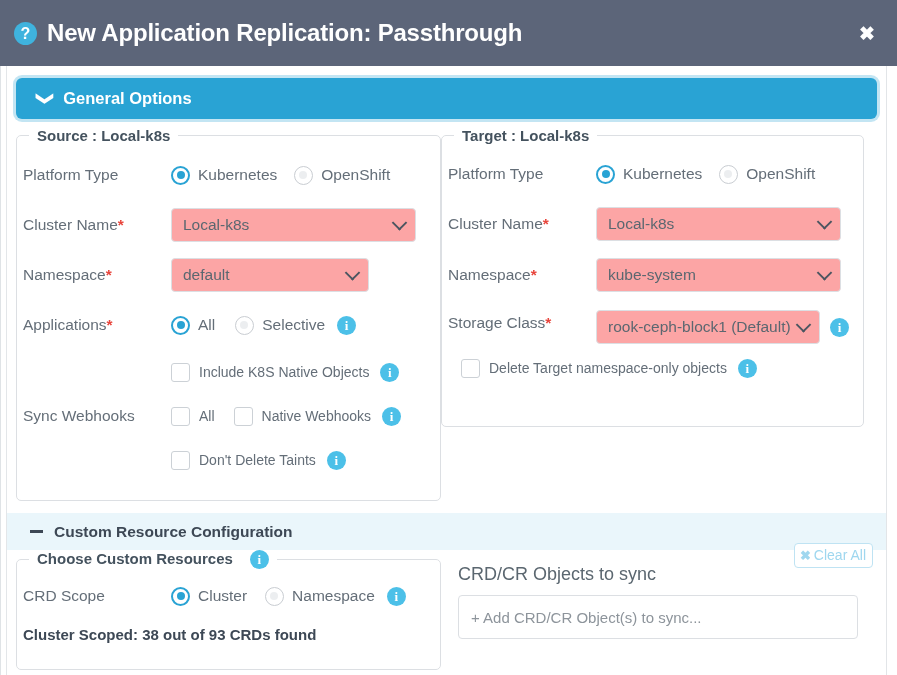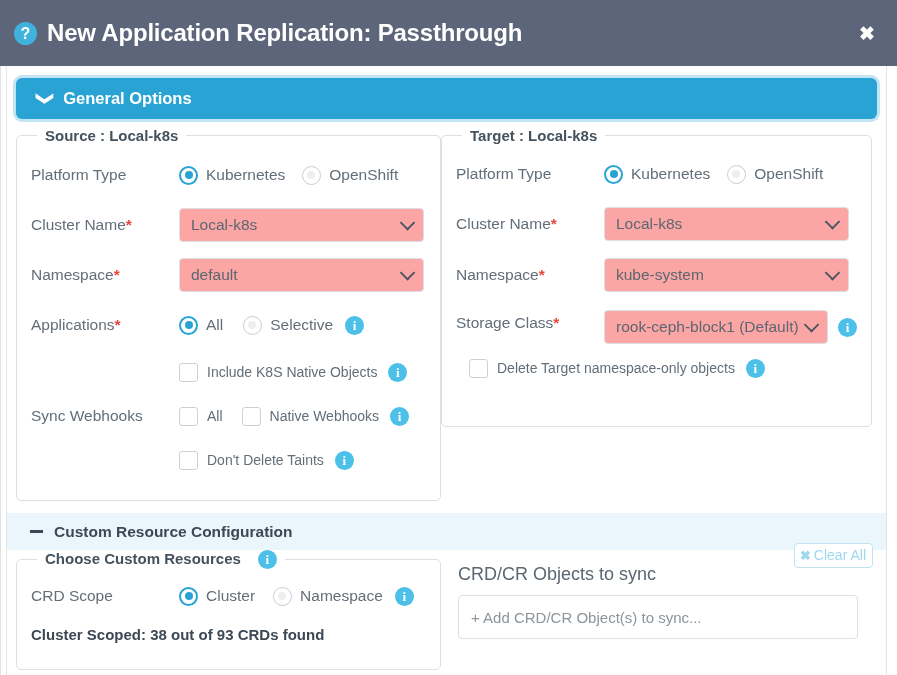--- a/index.html
+++ b/index.html
@@ -65,21 +65,21 @@
   .acc-bar-2 .minus{
     display:inline-block;width:13px;height:3px;background:#3d4855;
     margin-right:11px;
   }
   .acc-bar-2 .acc-title{color:#3d4855;font-size:15.5px;font-weight:bold;}
 
   
   .panels{display:flex;padding:8px 9px 0 9px;box-sizing:border-box;}
   fieldset.panel{
     border:1px solid #dcdfe3;border-radius:5px;margin:0;
-    padding:6px 14px 14px 14px;box-sizing:border-box;
+    padding:6px 14px 14px 6px;box-sizing:border-box;
   }
   .panel-source{width:425px;margin-left:12px;height:374px;}
   .panel-target{width:421px;margin-left:17px;height:300px;}
   fieldset.panel > legend{
     font-size:15px;font-weight:bold;color:#44525e;padding:0 8px;
     margin-left:6px;
   }
 
   .row{display:flex;align-items:center;min-height:50px;}
   .row-label{
@@ -195,21 +195,21 @@
             <div class="sel" style="width:245px">
               <span>Local-k8s</span>
               <span class="chevd"></span>
             </div>
           </div>
 
           <div class="row">
             <div class="row-label" style="width:148px">
               <span>Namespace</span><span class="req">*</span>
             </div>
-            <div class="sel" style="width:245px">
+            <div class="sel" style="width:198px">
               <span>default</span>
               <span class="chevd"></span>
             </div>
           </div>
 
           <div class="row">
             <div class="row-label" style="width:148px">
               <span>Applications</span><span class="req">*</span>
             </div>
             <div style="display:flex;align-items:center">

